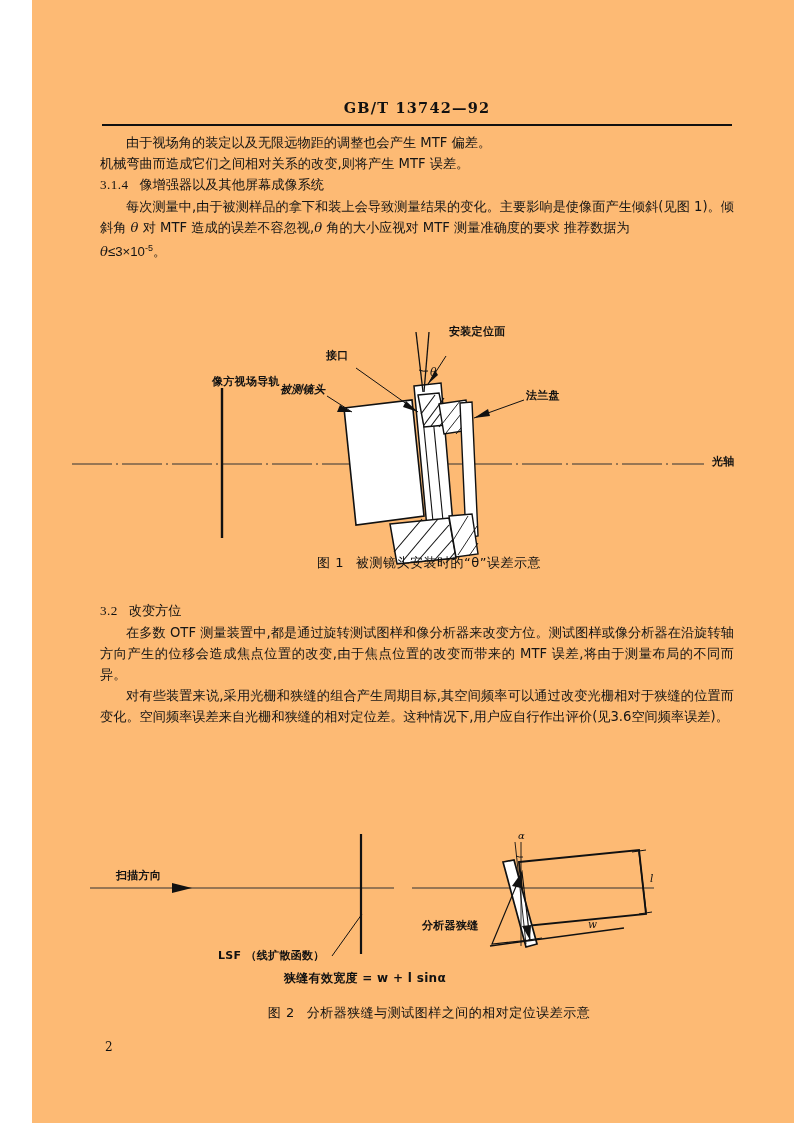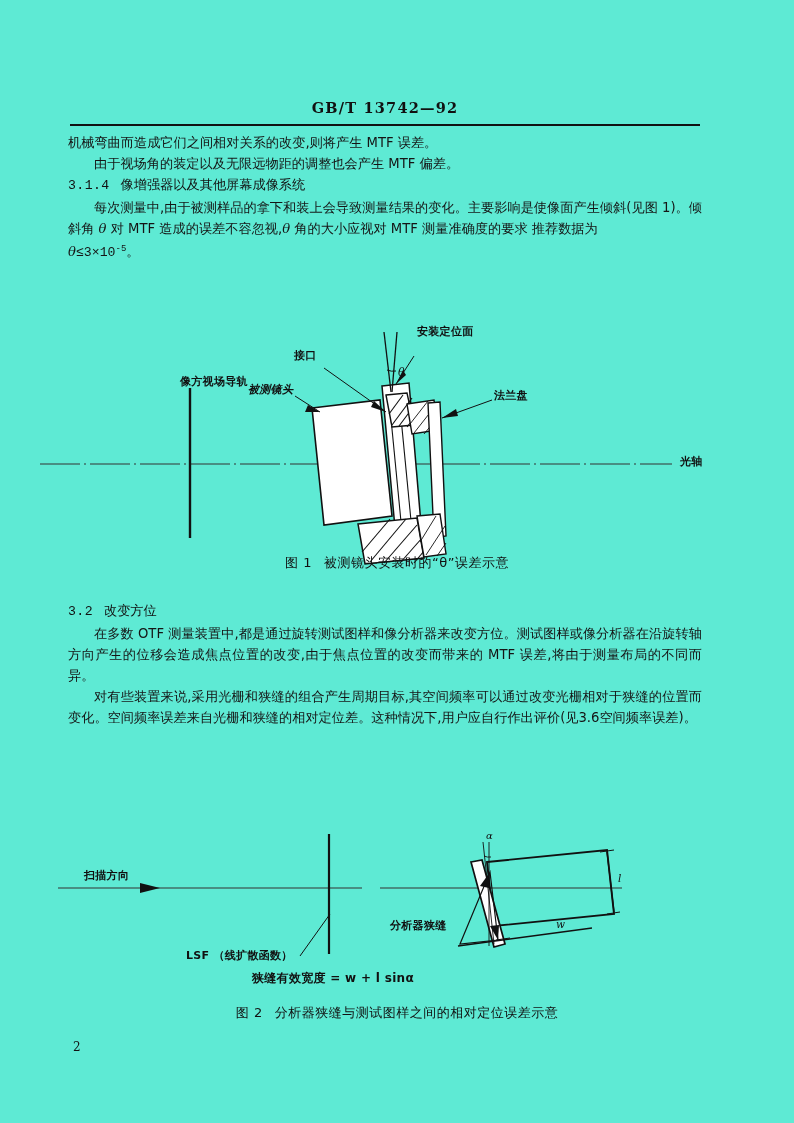--- a/index.html
+++ b/index.html
@@ -11,21 +11,22 @@
     width: 794px;
     height: 1123px;
     position: relative;
     font-family: "DejaVu Sans", "Liberation Sans", sans-serif;
     color: #1a1a1a;
     overflow: hidden;
   }
   .page {
     position: absolute;
     inset: 0;
-    background: #5eead4;
+    background: #fdba74;
+    margin-left: 32px;
   }
 
   
   .header {
     position: absolute;
     left: 70px;
     top: 98px;
     width: 630px;
     text-align: center;
   }
@@ -63,30 +64,30 @@
     font-family: "DejaVu Sans", "Liberation Sans", sans-serif;
   }
   .para.indent { text-indent: 26px; }
   .clause {
     font-size: 13.2px;
     line-height: 21.6px;
     margin: 0;
     color: #111;
   }
   .clause .num {
-    font-family: Liberation Mono, monospace;
+    font-family: Liberation Serif, serif;
     letter-spacing: 0.4px;
   }
   .clause .ttl { margin-left: 11px; }
   .ital {
     font-family: "DejaVu Serif", "Liberation Serif", serif;
     font-style: italic;
   }
   .rom {
-    font-family: Liberation Mono, monospace;
+    font-family: Liberation Sans, sans-serif;
   }
   sup { font-size: 0.68em; vertical-align: super; }
 
   
   .figure {
     position: absolute;
   }
   .fig-caption {
     text-align: center;
     font-size: 13px;
@@ -121,23 +122,23 @@
 
 <div class="page">
 
   <div class="header">
     <span class="std-no">GB/T 13742—92</span>
   </div>
   <div class="header-rule"></div>
 
   <div class="body-text">
 
+    <p class="para indent">由于视场角的装定以及无限远物距的调整也会产生 MTF 偏差。</p>
+
     <p class="para">机械弯曲而造成它们之间相对关系的改变,则将产生 MTF 误差。</p>
-
-    <p class="para indent">由于视场角的装定以及无限远物距的调整也会产生 MTF 偏差。</p>
 
     <p class="clause">
       <span class="num">3.1.4</span><span class="ttl">像增强器以及其他屏幕成像系统</span>
     </p>
 
 
 
     <p class="para indent"><span>每次测量中,由于被测样品的拿下和装上会导致测量结果的变化。主要影响是使像面产生倾斜(见图 1)。倾斜角 </span><span class="ital">θ</span><span> 对 MTF 造成的误差不容忽视,</span><span class="ital">θ</span><span> 角的大小应视对 MTF 测量准确度的要求 推荐数据为</span></p>
 
     <p class="para"><span class="ital">θ</span><span class="rom">≤3×10</span><sup class="rom">-5</sup><span>。</span></p>

